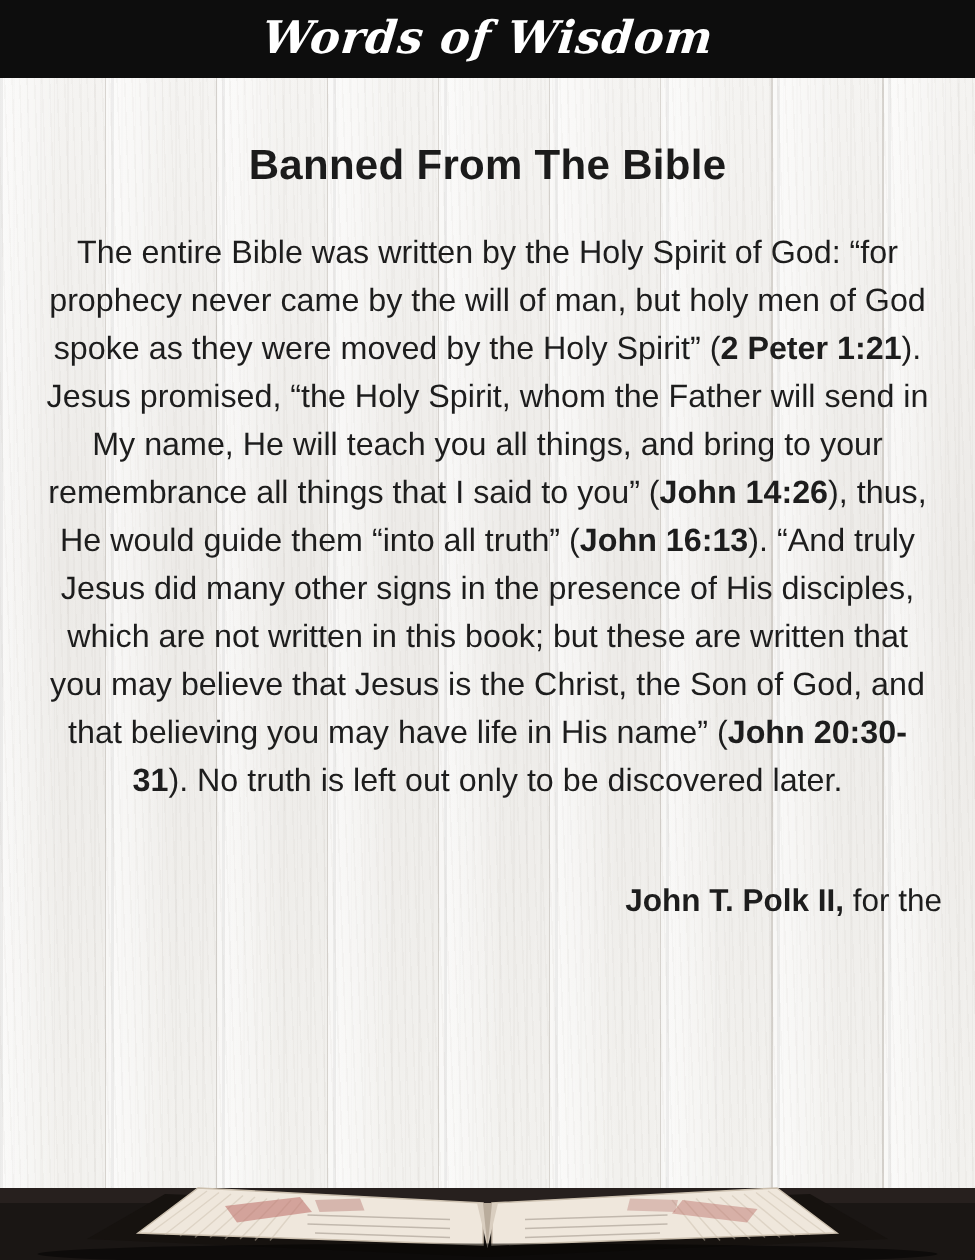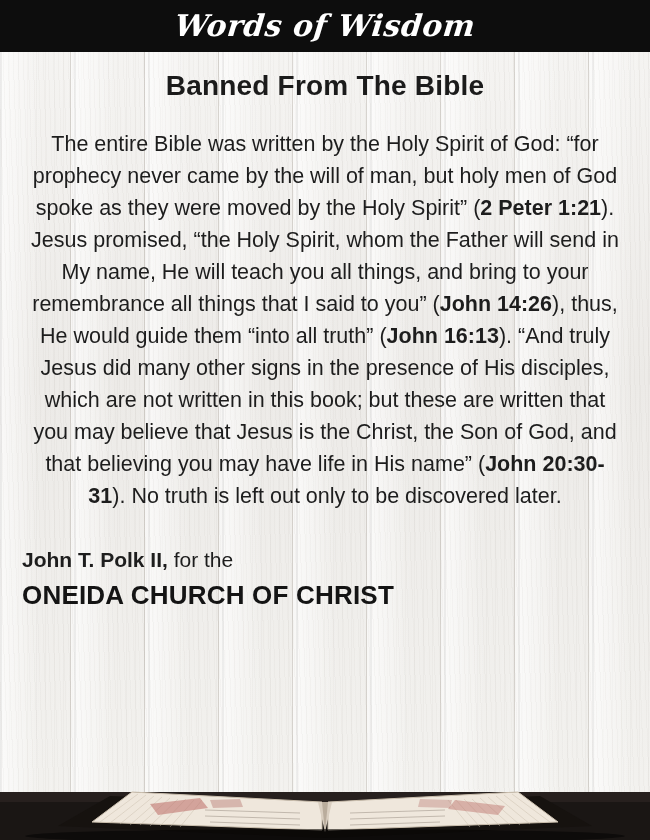--- a/index.html
+++ b/index.html
@@ -70,21 +70,21 @@
     font-size: 30px;
     letter-spacing: 0.5px;
     line-height: 1;
     transform: skewX(-6deg);
   }
 
   
   .content {
     position: relative;
     z-index: 4;
-    padding: 10px 22px 0 22px;
+    padding: 34px 22px 0 22px;
     text-align: center;
   }
   .doc-title {
     font-family: "Liberation Sans", sans-serif;
     font-weight: bold;
     font-size: 28px;
     color: #1b1b1b;
     margin: 8px 0 26px 0;
     letter-spacing: 0.2px;
   }
@@ -92,22 +92,22 @@
     font-family: "Liberation Sans", sans-serif;
     font-size: 21.5px;
     line-height: 32px;
     color: #1d1d1d;
     text-align: center;
     margin: 0 8px;
   }
   .body-text b { font-weight: bold; }
 
   .signature-block {
-    margin-top: 34px;
-    text-align: left;
+    margin-top: 51px;
+    text-align: right;
   }
   .signature {
     font-size: 21px;
     color: #1d1d1d;
     line-height: 28px;
   }
   .signature .name { font-weight: bold; }
   .church-name {
     font-size: 26px;
     font-weight: bold;
@@ -143,21 +143,20 @@
   </div>
 
   <div class="content">
     <h1 class="doc-title">Banned From The Bible</h1>
     <div class="body-text"><span>The entire Bible was written by the Holy Spirit of God: “for prophecy never came by the will of man, but holy men of God spoke as they were moved by the Holy Spirit” (</span><b>2 Peter 1:21</b><span>). Jesus promised, “the Holy Spirit, whom the Father will send in My name, He will teach you all things, and bring to your remembrance all things that I said to you” (</span><b>John 14:26</b><span>), thus, He would guide them “into all truth” (</span><b>John 16:13</b><span>). “And truly Jesus did many other signs in the presence of His disciples, which are not written in this book; but these are written that you may believe that Jesus is the Christ, the Son of God, and that believing you may have life in His name” (</span><b>John 20:30-31</b><span>). No truth is left out only to be discovered later.</span></div>
 
     <div class="signature-block">
       <div class="signature">
         <span class="name">John T. Polk II,</span><span> for the</span>
       </div>
-      <div class="church-name">ONEIDA CHURCH OF CHRIST</div>
     </div>
   </div>
 
   <svg class="bible" viewBox="0 0 650 110" preserveAspectRatio="none">
 
     <rect x="0" y="62" width="650" height="48" fill="#1a1614"></rect>
     <rect x="0" y="62" width="650" height="10" fill="#2a2320" opacity="0.8"></rect>
 
     <path d="M58 96 L110 66 L325 74 L540 66 L592 96 L325 108 Z" fill="#16120f"></path>
 

